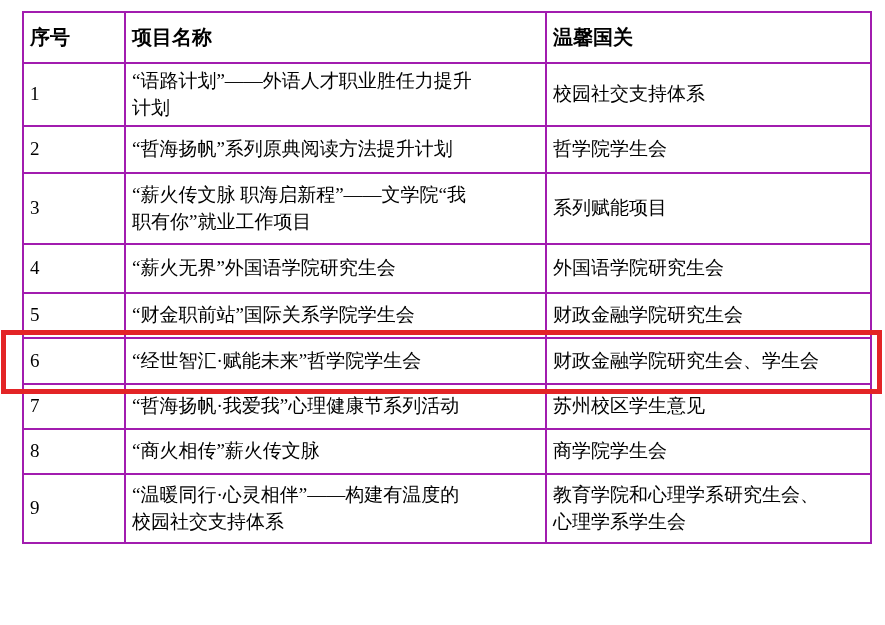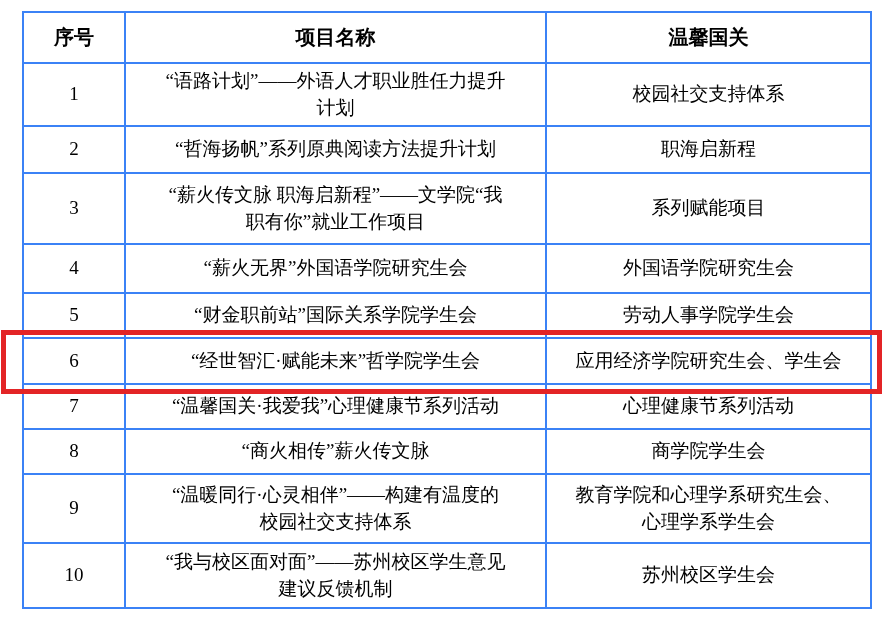--- a/index.html
+++ b/index.html
@@ -17,22 +17,22 @@
   }
   .doc-table {
     position: absolute;
     left: 22px;
     top: 11px;
     width: 848px;
     border-collapse: collapse;
     table-layout: fixed;
   }
   .doc-table td, .doc-table th {
-    border: 2px solid #3b82f6;
-    text-align: center;
+    border: 2px solid #a21caf;
+    text-align: left;
     vertical-align: middle;
     padding: 2px 6px;
     box-sizing: border-box;
     white-space: pre-line;
     font-size: 19px;
     line-height: 1.42;
     font-weight: normal;
   }
   .doc-table th {
     font-weight: bold;
@@ -81,62 +81,56 @@
   </tr>
   <tr class="r1">
     <td>1</td>
     <td>“语路计划”——外语人才职业胜任力提升
 计划</td>
     <td>校园社交支持体系</td>
   </tr>
   <tr class="r2">
     <td>2</td>
     <td>“哲海扬帆”系列原典阅读方法提升计划</td>
-    <td>职海启新程</td>
+    <td>哲学院学生会</td>
   </tr>
   <tr class="r3">
     <td>3</td>
     <td>“薪火传文脉 职海启新程”——文学院“我
 职有你”就业工作项目</td>
     <td>系列赋能项目</td>
   </tr>
   <tr class="r4">
     <td>4</td>
     <td>“薪火无界”外国语学院研究生会</td>
     <td>外国语学院研究生会</td>
   </tr>
   <tr class="r5">
     <td>5</td>
     <td>“财金职前站”国际关系学院学生会</td>
-    <td>劳动人事学院学生会</td>
+    <td>财政金融学院研究生会</td>
   </tr>
   <tr class="r6">
     <td>6</td>
     <td>“经世智汇·赋能未来”哲学院学生会</td>
-    <td>应用经济学院研究生会、学生会</td>
+    <td>财政金融学院研究生会、学生会</td>
   </tr>
   <tr class="r7">
     <td>7</td>
-    <td>“温馨国关·我爱我”心理健康节系列活动</td>
-    <td>心理健康节系列活动</td>
+    <td>“哲海扬帆·我爱我”心理健康节系列活动</td>
+    <td>苏州校区学生意见</td>
   </tr>
   <tr class="r8">
     <td>8</td>
     <td>“商火相传”薪火传文脉</td>
     <td>商学院学生会</td>
   </tr>
   <tr class="r9">
     <td>9</td>
     <td>“温暖同行·心灵相伴”——构建有温度的
 校园社交支持体系</td>
     <td>教育学院和心理学系研究生会、
 心理学系学生会</td>
   </tr>
-  <tr class="r10">
-    <td>10</td>
-    <td>“我与校区面对面”——苏州校区学生意见
-建议反馈机制</td>
-    <td>苏州校区学生会</td>
-  </tr>
 </tbody>
   </table>
 
 <div class="highlight-box" style="border-color: rgb(227, 36, 38);"></div>
 
 </body></html>

